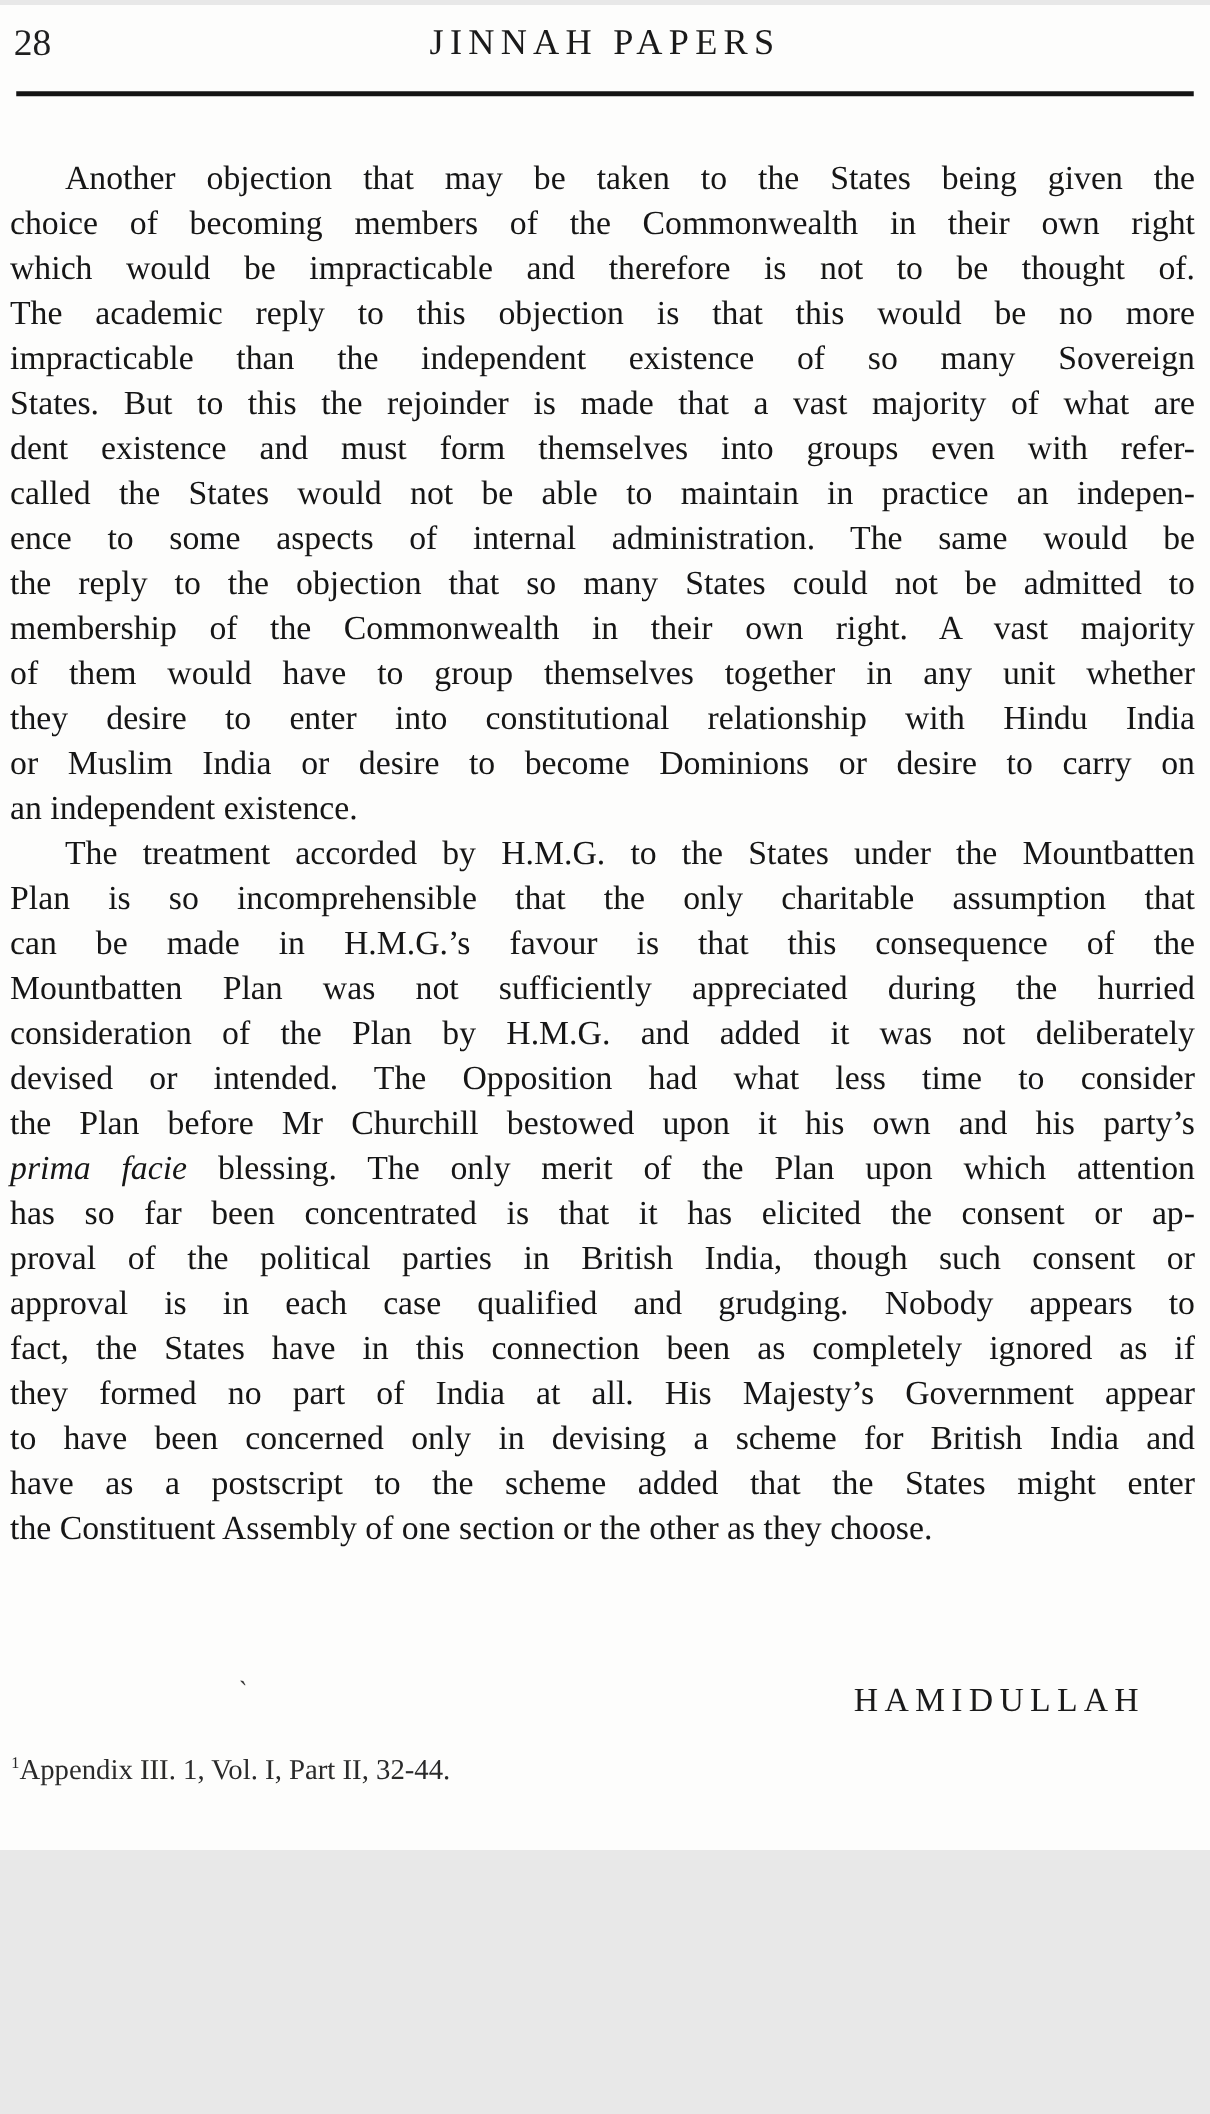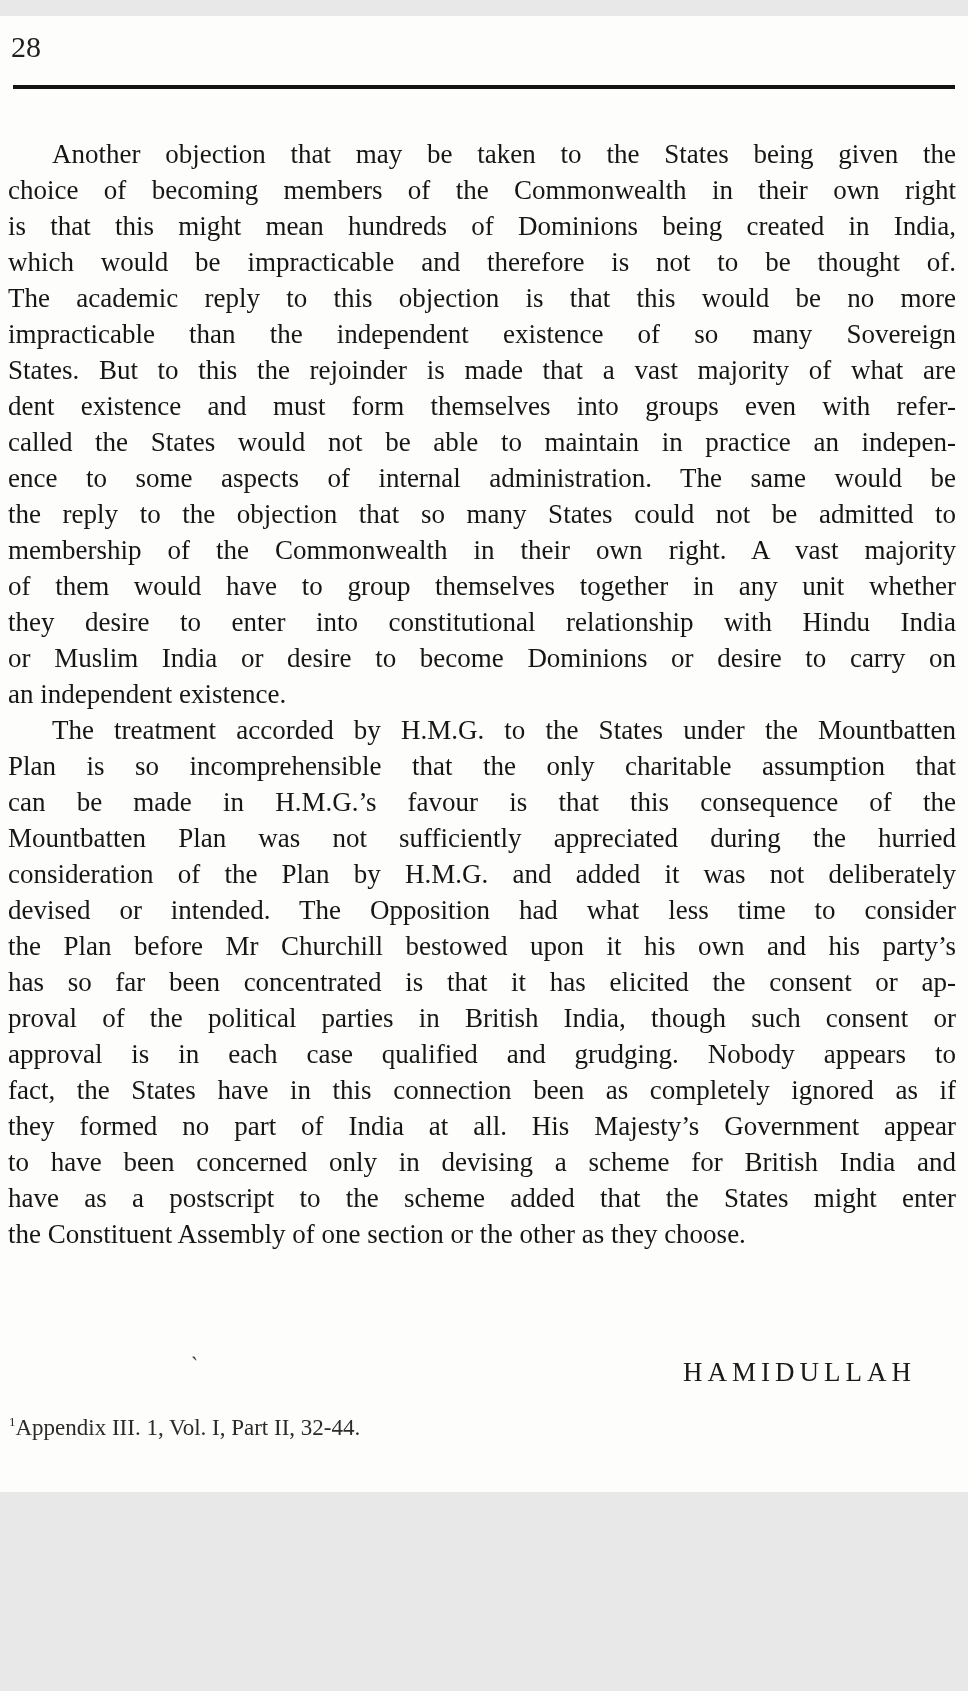--- a/index.html
+++ b/index.html
@@ -4,21 +4,21 @@
 <style>
   html, body {
     margin: 0;
     padding: 0;
     background: #e8e8e8;
   }
   .page {
     position: relative;
     width: 968px;
     height: 1476px;
-    margin: 16px auto;
+    margin: 4px auto;
     background: #fdfdfc;
     color: #1b1b1b;
     font-family: "Liberation Serif", "DejaVu Serif", serif;
     overflow: hidden;
   }
   
   .header {
     position: absolute;
     top: 14px;
     left: 0;
@@ -106,29 +106,29 @@
     line-height: 0;
   }
 </style>
 </head>
 <body>
 
 <div class="page">
 
   <div class="header">
     <span class="pagenum">28</span>
+    <span class="running-title">JINNAH PAPERS</span>
   </div>
 
   <div class="rule"></div>
 
   <div class="body">
       <div class="para">
         <div class="line">Another objection that may be taken to the States being given the</div>
         <div class="line">choice of becoming members of the Commonwealth in their own right</div>
-        <div class="line">is that this might mean hundreds of Dominions being created in India,</div>
         <div class="line">which would be impracticable and therefore is not to be thought of.</div>
         <div class="line">The academic reply to this objection is that this would be no more</div>
         <div class="line">impracticable than the independent existence of so many Sovereign</div>
         <div class="line">States. But to this the rejoinder is made that a vast majority of what are</div>
         <div class="line">dent existence and must form themselves into groups even with refer-</div>
         <div class="line">called the States would not be able to maintain in practice an indepen-</div>
         <div class="line">ence to some aspects of internal administration. The same would be</div>
         <div class="line">the reply to the objection that so many States could not be admitted to</div>
         <div class="line">membership of the Commonwealth in their own right. A vast majority</div>
         <div class="line">of them would have to group themselves together in any unit whether</div>
@@ -137,20 +137,21 @@
         <div class="line">an independent existence.</div>
       </div>
       <div class="para">
         <div class="line">The treatment accorded by H.M.G. to the States under the Mountbatten</div>
         <div class="line">Plan is so incomprehensible that the only charitable assumption that</div>
         <div class="line">can be made in H.M.G.’s favour is that this consequence of the</div>
         <div class="line">Mountbatten Plan was not sufficiently appreciated during the hurried</div>
         <div class="line">consideration of the Plan by H.M.G. and added it was not deliberately</div>
         <div class="line">devised or intended. The Opposition had what less time to consider</div>
         <div class="line">the Plan before Mr Churchill bestowed upon it his own and his party’s</div>
+        <div class="line"><i>prima facie</i><span> blessing. The only merit of the Plan upon which attention</span></div>
         <div class="line">has so far been concentrated is that it has elicited the consent or ap-</div>
         <div class="line">proval of the political parties in British India, though such consent or</div>
         <div class="line">approval is in each case qualified and grudging. Nobody appears to</div>
         <div class="line">fact, the States have in this connection been as completely ignored as if</div>
         <div class="line">they formed no part of India at all. His Majesty’s Government appear</div>
         <div class="line">to have been concerned only in devising a scheme for British India and</div>
         <div class="line">have as a postscript to the scheme added that the States might enter</div>
         <div class="line">the Constituent Assembly of one section or the other as they choose.</div>
       </div>
     </div>

